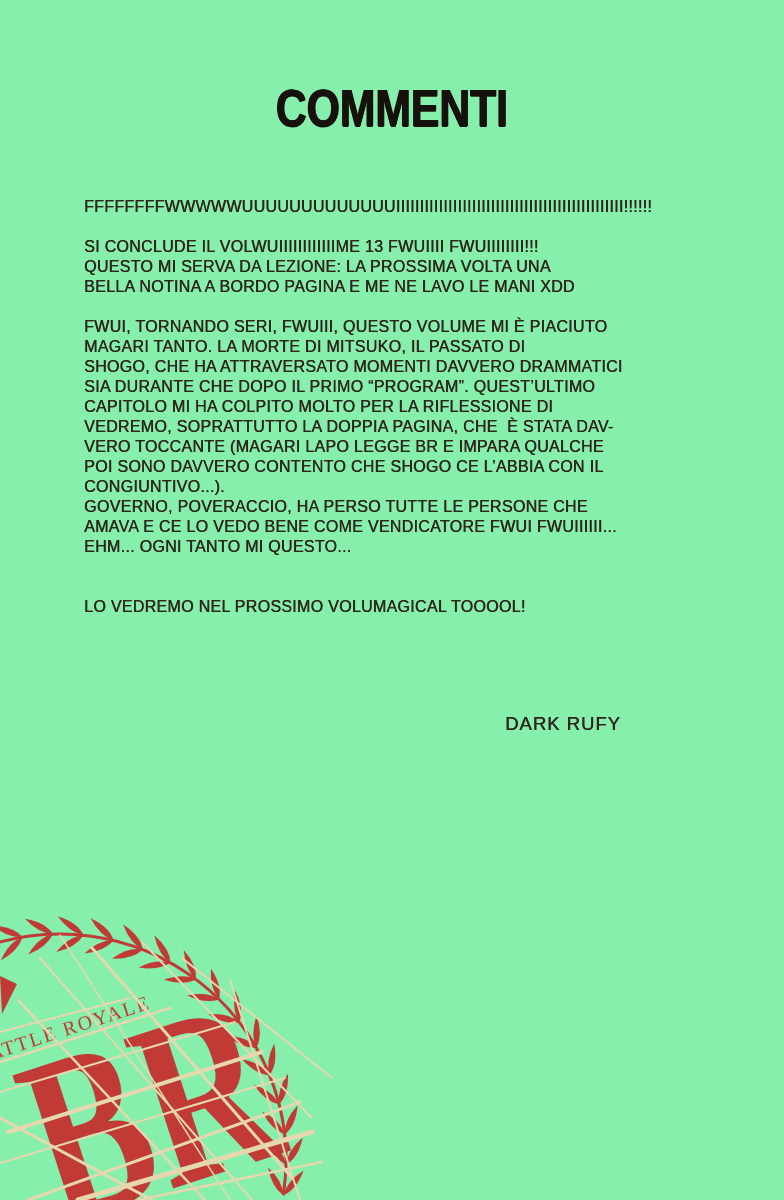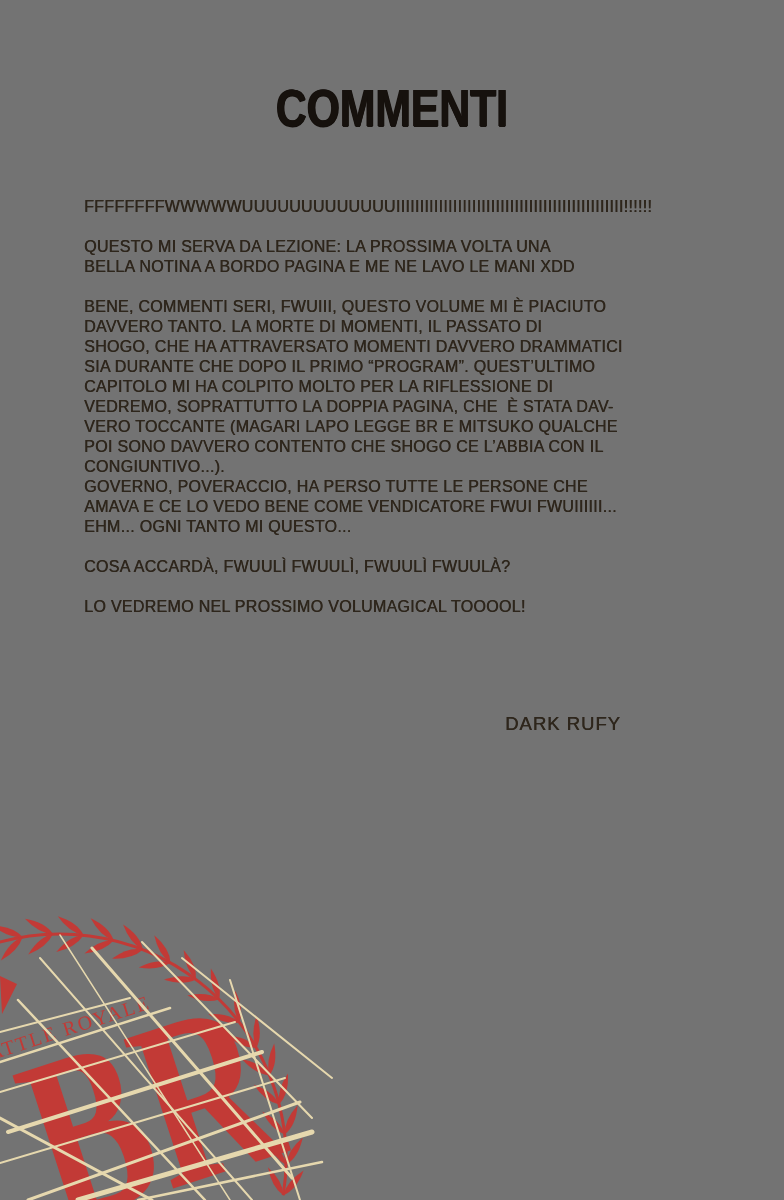--- a/index.html
+++ b/index.html
@@ -1,21 +1,21 @@
 <!DOCTYPE html>
 <html><head>
 <meta charset="utf-8">
 <style>
   html, body { margin: 0; padding: 0; }
   .page {
     position: relative;
     width: 784px;
     height: 1200px;
     overflow: hidden;
-    background: #737373;
+    background: #86efac;
     font-family: "Liberation Sans", sans-serif;
   }
   .title {
     position: absolute;
     top: 82px;
     left: 0;
     width: 784px;
     text-align: center;
     font-size: 52px;
     line-height: 1;
@@ -74,37 +74,37 @@
 </head>
 <body>
 
 <div class="page">
 
   <div class="title">COMMENTI</div>
 
   <div class="body-text">
       <div class="line">FFFFFFFFWWWWWUUUUUUUUUUUUUIIIIIIIIIIIIIIIIIIIIIIIIIIIIIIIIIIIIIIIIIIIIIIII!!!!!!</div>
       <div class="line"></div>
+      <div class="line">SI CONCLUDE IL VOLWUIIIIIIIIIIIIME 13 FWUIIII FWUIIIIIIII!!!</div>
       <div class="line">QUESTO MI SERVA DA LEZIONE: LA PROSSIMA VOLTA UNA</div>
       <div class="line">BELLA NOTINA A BORDO PAGINA E ME NE LAVO LE MANI XDD</div>
       <div class="line"></div>
-      <div class="line">BENE, COMMENTI SERI, FWUIII, QUESTO VOLUME MI È PIACIUTO</div>
-      <div class="line">DAVVERO TANTO. LA MORTE DI MOMENTI, IL PASSATO DI</div>
+      <div class="line">FWUI, TORNANDO SERI, FWUIII, QUESTO VOLUME MI È PIACIUTO</div>
+      <div class="line">MAGARI TANTO. LA MORTE DI MITSUKO, IL PASSATO DI</div>
       <div class="line">SHOGO, CHE HA ATTRAVERSATO MOMENTI DAVVERO DRAMMATICI</div>
       <div class="line">SIA DURANTE CHE DOPO IL PRIMO “PROGRAM”. QUEST’ULTIMO</div>
       <div class="line">CAPITOLO MI HA COLPITO MOLTO PER LA RIFLESSIONE DI</div>
       <div class="line">VEDREMO, SOPRATTUTTO LA DOPPIA PAGINA, CHE  È STATA DAV-</div>
-      <div class="line">VERO TOCCANTE (MAGARI LAPO LEGGE BR E MITSUKO QUALCHE</div>
+      <div class="line">VERO TOCCANTE (MAGARI LAPO LEGGE BR E IMPARA QUALCHE</div>
       <div class="line">POI SONO DAVVERO CONTENTO CHE SHOGO CE L’ABBIA CON IL</div>
       <div class="line">CONGIUNTIVO...).</div>
       <div class="line">GOVERNO, POVERACCIO, HA PERSO TUTTE LE PERSONE CHE</div>
       <div class="line">AMAVA E CE LO VEDO BENE COME VENDICATORE FWUI FWUIIIIII...</div>
       <div class="line">EHM... OGNI TANTO MI QUESTO...</div>
       <div class="line"></div>
-      <div class="line">COSA ACCARDÀ, FWUULÌ FWUULÌ, FWUULÌ FWUULÀ?</div>
       <div class="line"></div>
       <div class="line">LO VEDREMO NEL PROSSIMO VOLUMAGICAL TOOOOL!</div>
     </div>
 
   <div class="signature">DARK RUFY</div>
 
   <svg class="stamp-svg" viewBox="0 0 784 1200">
 
     <g id="emblem" transform="translate(60 1160) rotate(-18)">
 

